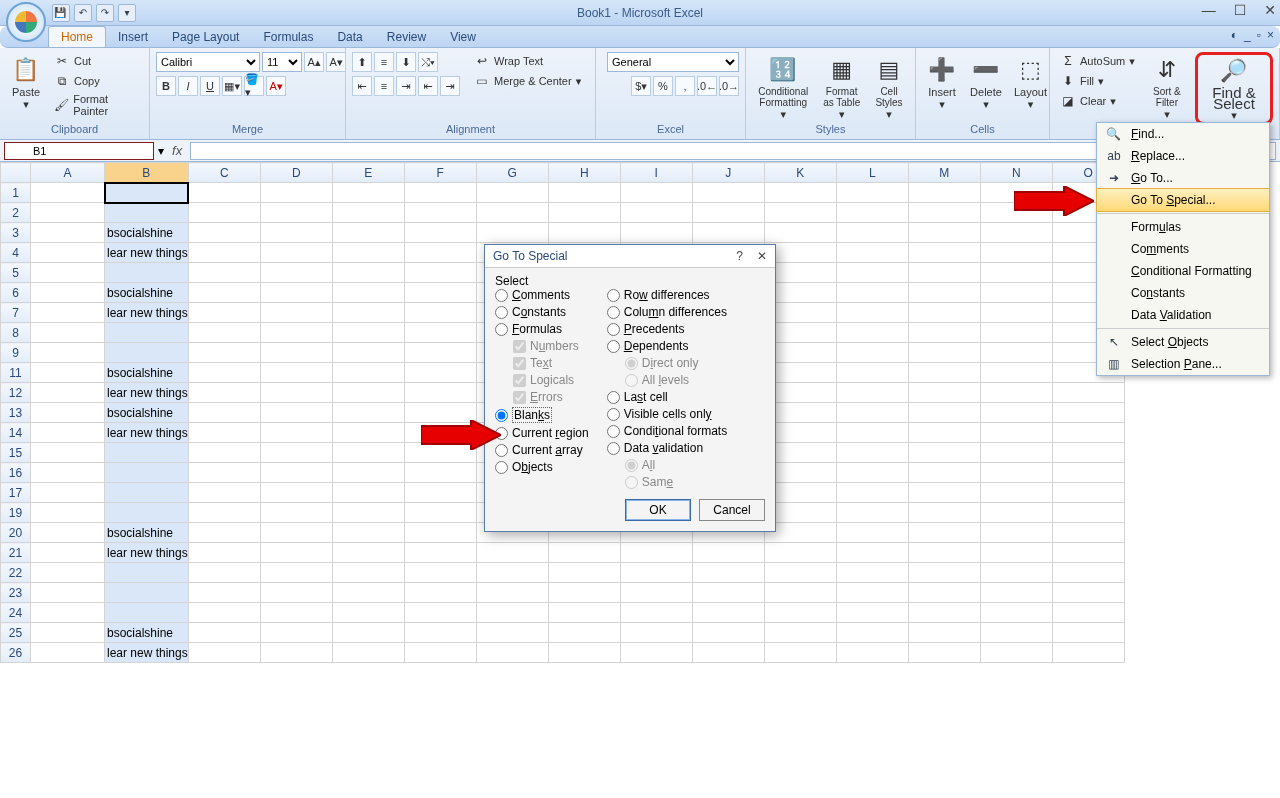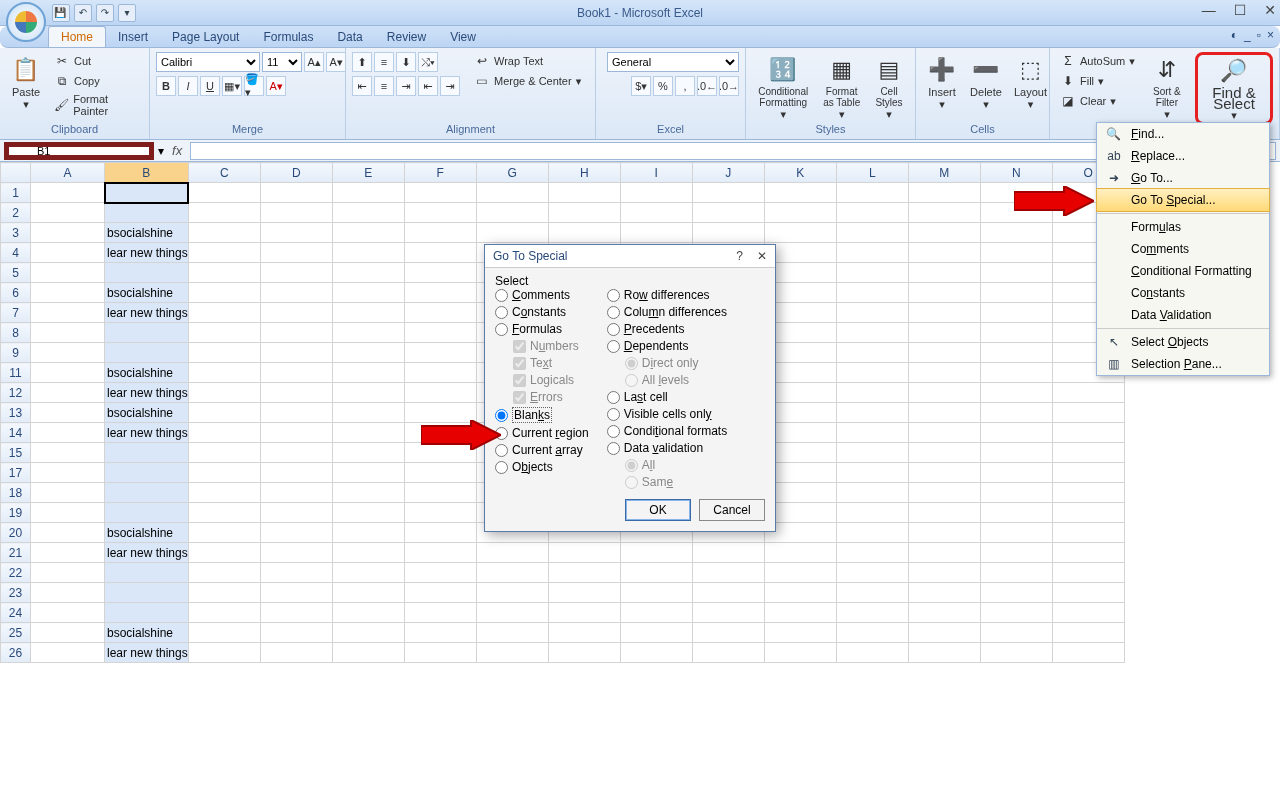--- a/index.html
+++ b/index.html
@@ -31,21 +31,21 @@
   .smallrow { display: flex; flex-direction: column; gap: 2px; }
   .smallbtn { display: flex; align-items: center; gap: 4px; padding: 1px 4px; font-size: 11px; color: #333; cursor: default; }
   .ico { width: 16px; height: 16px; display:inline-flex; align-items:center; justify-content:center; font-size:12px; }
   select.ribsel, input.ribsel { font-size: 11px; border: 1px solid #9bb7d9; background: #fff; height: 20px; }
   .btnrow { display:flex; gap:2px; }
   .sq { width:20px; height:20px; border:1px solid #b8cde6; background:#f7fbff; display:flex; align-items:center; justify-content:center; font-size:11px; color:#333;}
   .findselect { border:3px solid #e62020; border-radius:8px; padding:0 2px;}
   
   
   .fxbar { height: 22px; display: flex; align-items: center; border-bottom: 1px solid #9bb7d9; background:#eef3fa;}
-  .namebox { width: 150px; border: 5px solid #7f1d1d; background:#fff; margin: 1px 4px; height:18px; font-size:11px; padding-left:28px;}
+  .namebox { width: 150px; border: 1px solid #7f1d1d; background:#fff; margin: 1px 4px; height:18px; font-size:11px; padding-left:28px;}
   .fxlabel { padding: 0 8px; font-style: italic; color:#555; font-size:13px;}
   .fxinput { flex:1; border:1px solid #9bb7d9; background:#fff; height:18px; margin-right:4px;}
 
   
   .gridwrap { position: relative; height: calc(798px - 26px - 22px - 92px - 22px); overflow: hidden; }
   table.sheet { border-collapse: collapse; table-layout: fixed; }
   .sheet th, .sheet td { border: 1px solid #d4d4d4; font-size: 12px; height: 20px; overflow: hidden; white-space: nowrap; }
   .sheet thead th { background: linear-gradient(#f4f8fd,#e2ecf8); color: #2a4a7a; font-weight: normal; text-align: center; }
   .sheet thead th.sel { background: #f9d38c; }
   .sheet tbody th { background: linear-gradient(#f4f8fd,#e2ecf8); color: #2a4a7a; font-weight: normal; width: 30px; text-align: center; }
@@ -514,39 +514,39 @@
           <td class=""></td>
           <td class=""></td>
           <td class=""></td>
           <td class=""></td>
           <td class=""></td>
           <td class=""></td>
           <td class=""></td>
           <td class=""></td>
         </tr>
         <tr>
+          <th>16</th>
+          <td class=""></td>
+          <td class="selcol"></td>
+          <td class=""></td>
+          <td class=""></td>
+          <td class=""></td>
+          <td class=""></td>
+          <td class=""></td>
+          <td class=""></td>
+          <td class=""></td>
+          <td class=""></td>
+          <td class=""></td>
+          <td class=""></td>
+          <td class=""></td>
+          <td class=""></td>
+          <td class=""></td>
+        </tr>
+        <tr>
           <th>17</th>
-          <td class=""></td>
-          <td class="selcol"></td>
-          <td class=""></td>
-          <td class=""></td>
-          <td class=""></td>
-          <td class=""></td>
-          <td class=""></td>
-          <td class=""></td>
-          <td class=""></td>
-          <td class=""></td>
-          <td class=""></td>
-          <td class=""></td>
-          <td class=""></td>
-          <td class=""></td>
-          <td class=""></td>
-        </tr>
-        <tr>
-          <th>18</th>
           <td class=""></td>
           <td class="selcol"></td>
           <td class=""></td>
           <td class=""></td>
           <td class=""></td>
           <td class=""></td>
           <td class=""></td>
           <td class=""></td>
           <td class=""></td>
           <td class=""></td>

